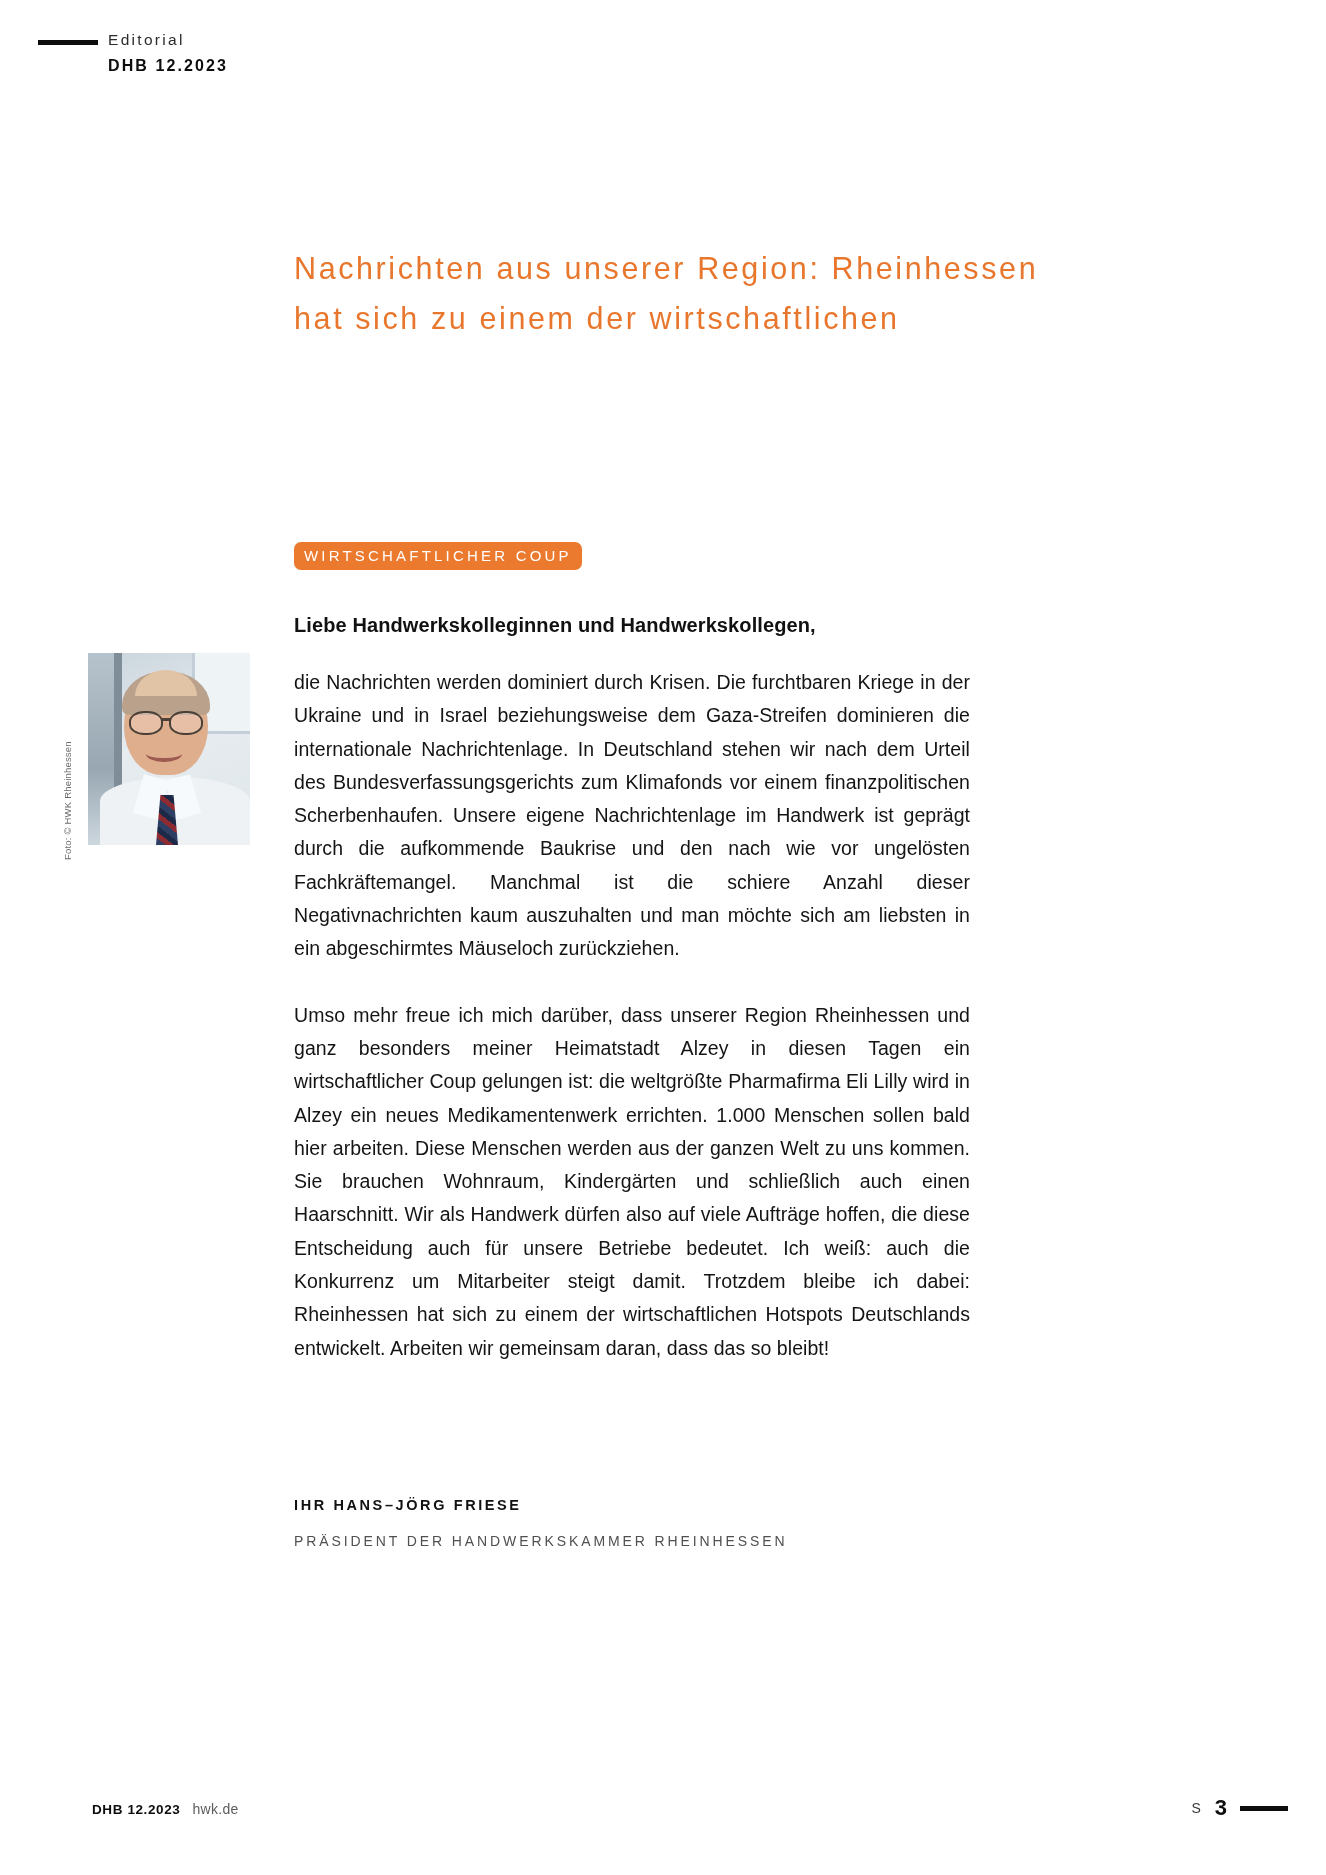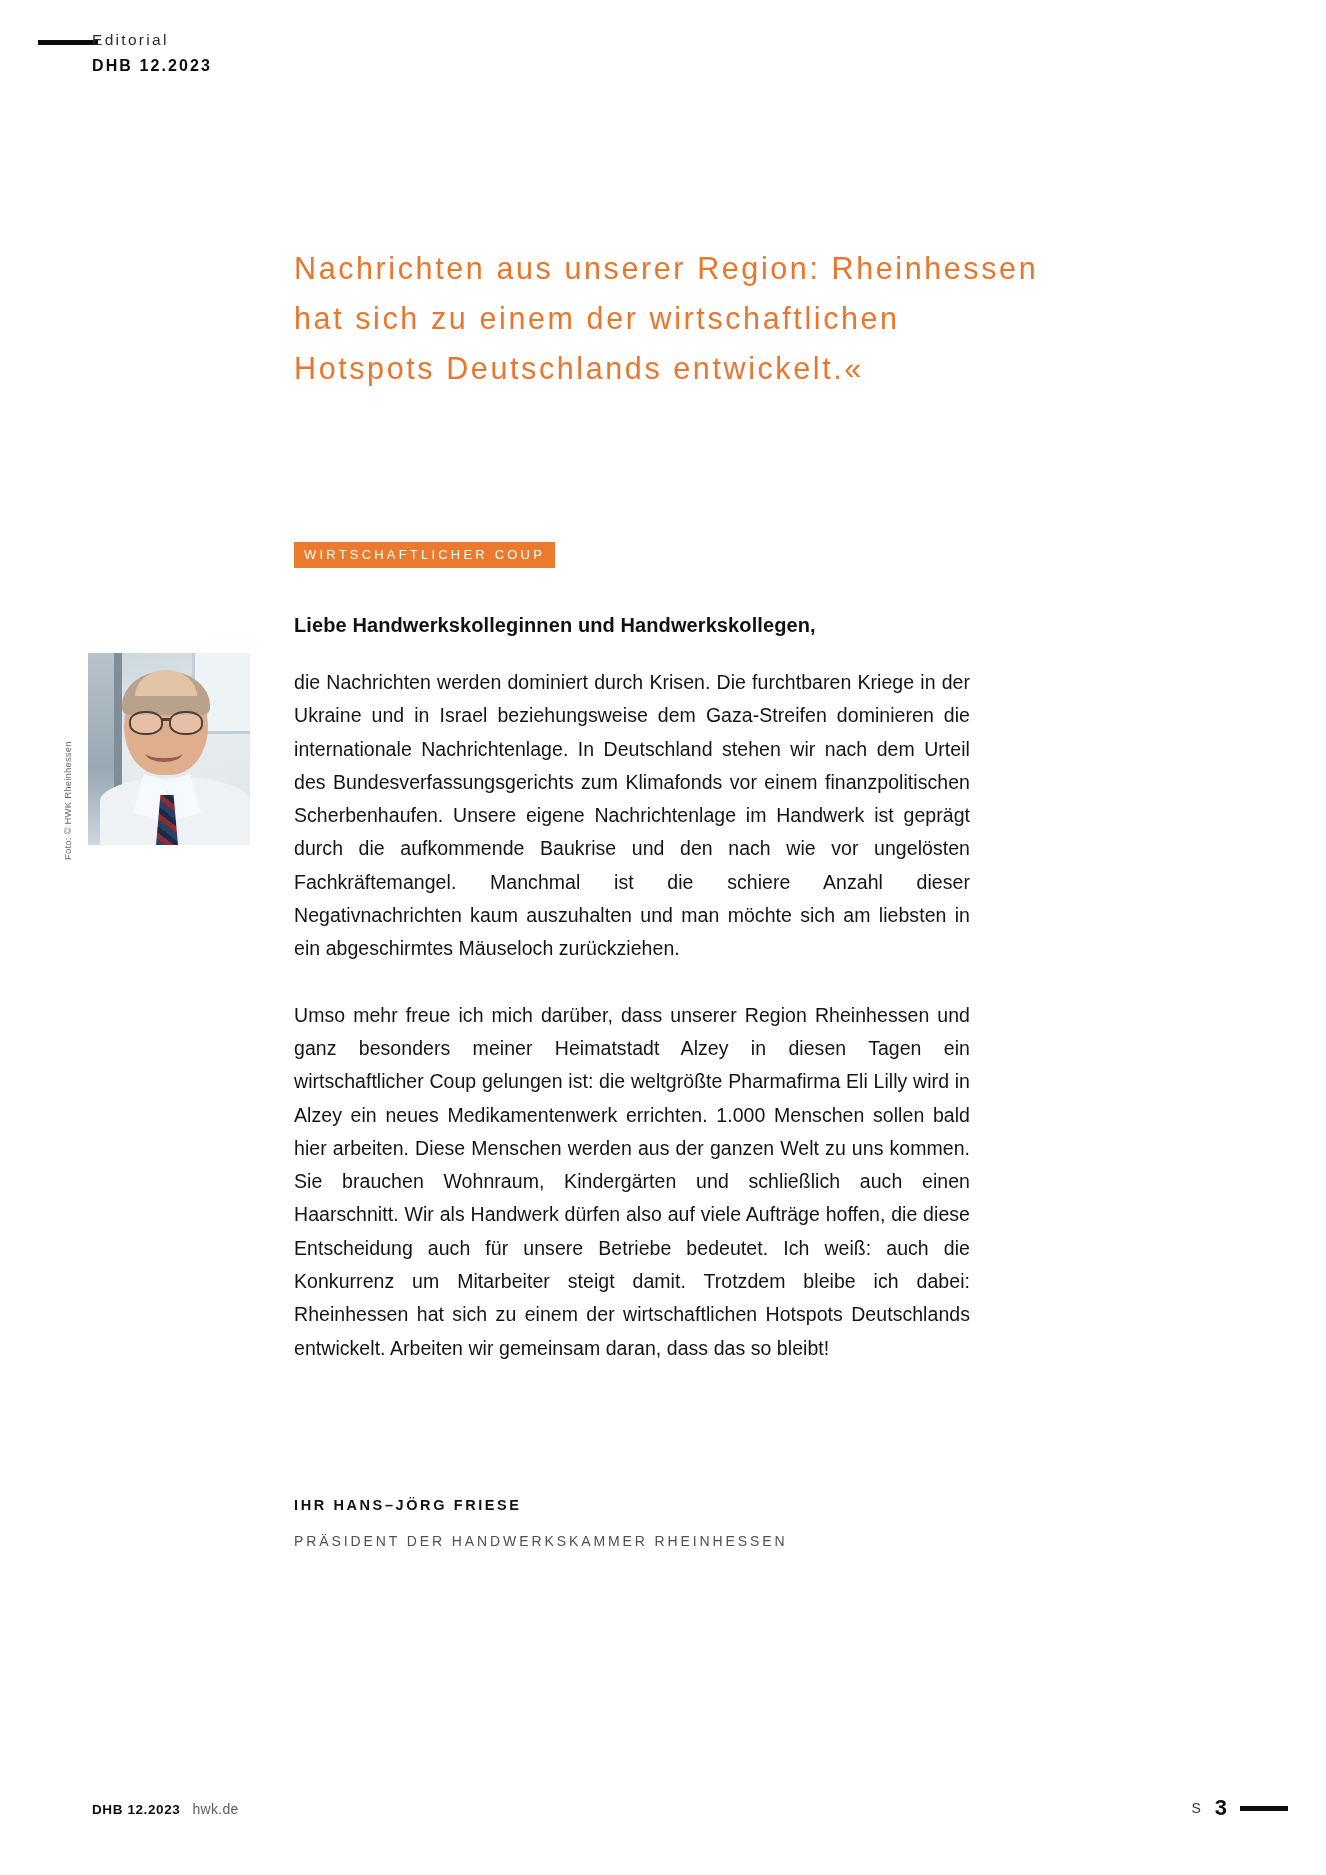--- a/index.html
+++ b/index.html
@@ -27,21 +27,21 @@
   .header-rule {
     position: absolute;
     left: 38px;
     top: 10px;
     width: 60px;
     height: 5px;
     background: #0d0d0d;
   }
   .header-text {
     position: absolute;
-    left: 92px;
+    left: 108px;
     top: 0;
   }
   .kicker {
     font-size: 15.5px;
     letter-spacing: 2.3px;
     color: #2b2b2b;
     line-height: 1.35;
     font-weight: 400;
   }
   .issue {
@@ -67,26 +67,27 @@
   }
   .pullquote .q-line { display: block; white-space: nowrap; }
 
   
   .badge {
     position: absolute;
     left: 294px;
     top: 542px;
     background: #ec7a2e;
     color: #ffffff;
-    font-size: 13px;
+    font-size: 15px;
     letter-spacing: 3.2px;
     font-weight: 400;
     padding: 6px 10px 7px 10px;
     display: inline-block;
     line-height: 1;
+    border-radius: 7px;
   }
 
   
   .portrait-wrap {
     position: absolute;
     left: 88px;
     top: 653px;
     width: 162px;
     height: 192px;
   }
@@ -279,21 +280,20 @@
   <div class="header-rule"></div>
   <div class="header-text">
     <div class="kicker">Editorial</div>
     <div class="issue">DHB 12.2023</div>
   </div>
 </div>
 
 <div class="pullquote">
   <span class="q-line">Nachrichten aus unserer Region: Rheinhessen</span>
   <span class="q-line">hat sich zu einem der wirtschaftlichen</span>
-  <span class="q-line">Hotspots Deutschlands entwickelt.«</span>
 </div>
 
 <div class="badge">WIRTSCHAFTLICHER COUP</div>
 
 <div class="portrait-wrap">
   <div class="portrait">
     <div class="bg-pane-a"></div>
     <div class="bg-pane-b"></div>
     <div class="bg-pane-c"></div>
     <div class="shirt"></div>

